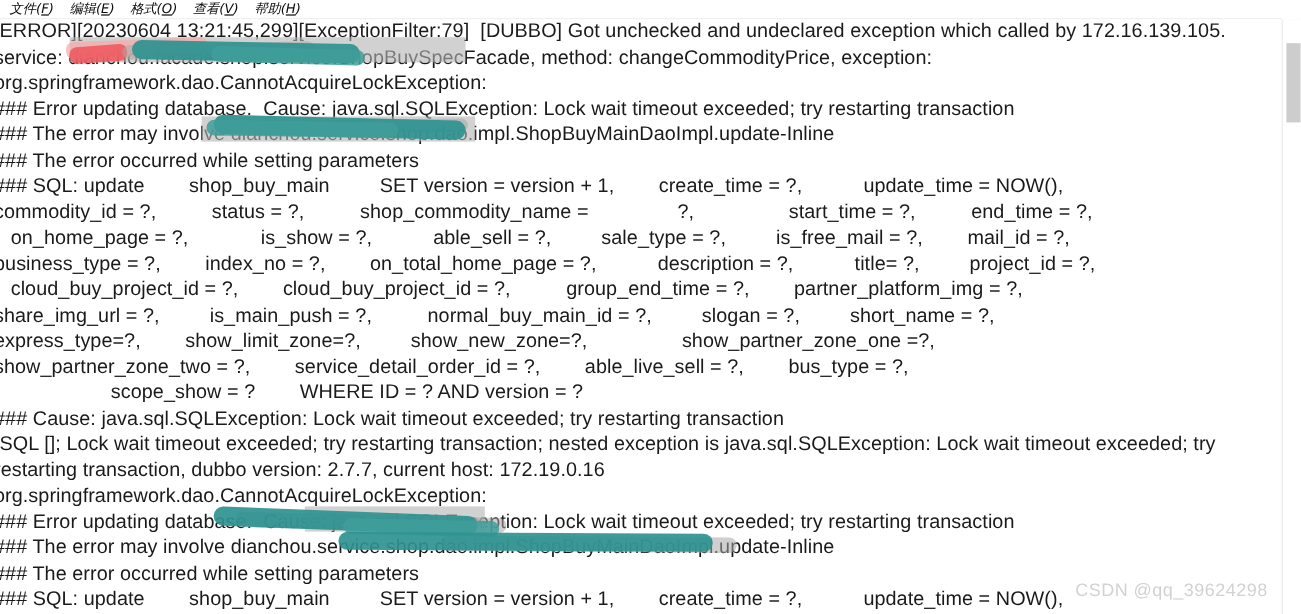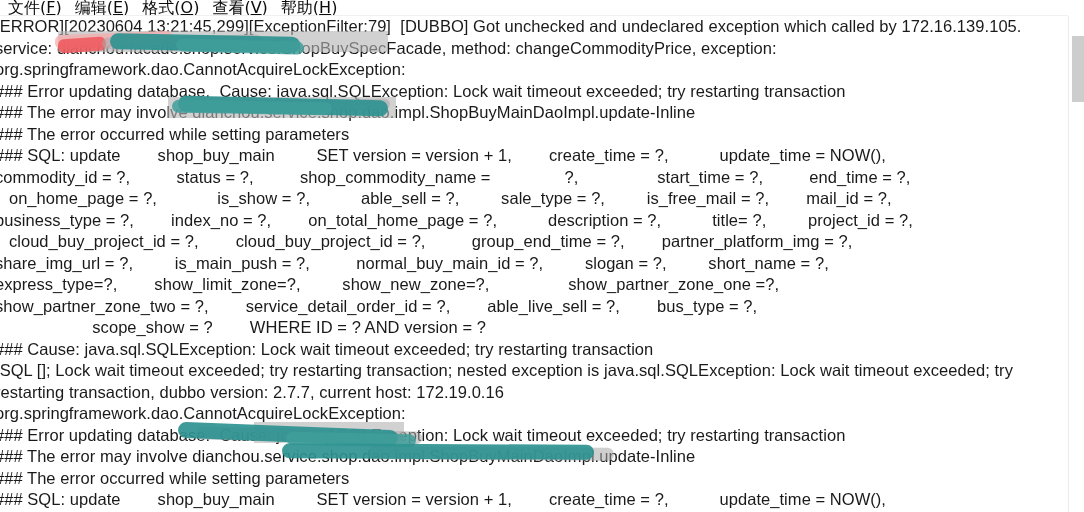--- a/index.html
+++ b/index.html
@@ -28,26 +28,27 @@
     height: 15px;
     background: #ffffff;
     display: flex;
     align-items: center;
     padding-left: 2px;
     box-sizing: border-box;
     z-index: 40;
   }
   .menu-item {
     font-family: "DejaVu Sans", sans-serif;
-    font-size: 16px;
+    font-size: 11px;
     color: #0b0b0b;
     line-height: 15px;
     padding: 0 7px 0 6px;
     white-space: nowrap;
     letter-spacing: 0px;
+    font-style: italic;
   }
   .menu-item .acc {
     text-decoration: underline;
   }
   .menubar-sep {
     position: absolute;
     top: 15px; left: 0;
     width: 1084px;
     height: 1px;
     background: #f0f0f0;
@@ -204,19 +205,20 @@
   <div class="mark teal-soft" style="left:172px; top:101px; width:160px; height:13px; transform:rotate(0.9deg);"></div>
 
   <div class="mark gray-band" style="left:254px; top:422px; width:150px; height:21px;"></div>
   <div class="mark gray-soft" style="left:196px; top:429px; width:226px; height:13px; transform:rotate(1.4deg);"></div>
   <div class="mark teal" style="left:178px; top:426px; width:220px; height:16px; transform:rotate(2.2deg);"></div>
   <div class="mark teal-soft" style="left:286px; top:433px; width:130px; height:13px; transform:rotate(1.2deg);"></div>
 
   <div class="mark gray-soft" style="left:368px; top:447px; width:246px; height:13px; transform:rotate(0.4deg);"></div>
   <div class="mark teal" style="left:282px; top:444px; width:312px; height:15px; transform:rotate(0.3deg);"></div>
 
+  <div class="watermark">CSDN @qq_39624298</div>
 
   <div class="vscroll">
     <div class="vthumb"></div>
   </div>
   <div class="corner-line"></div>
 
 </div>
 
 </body></html>

